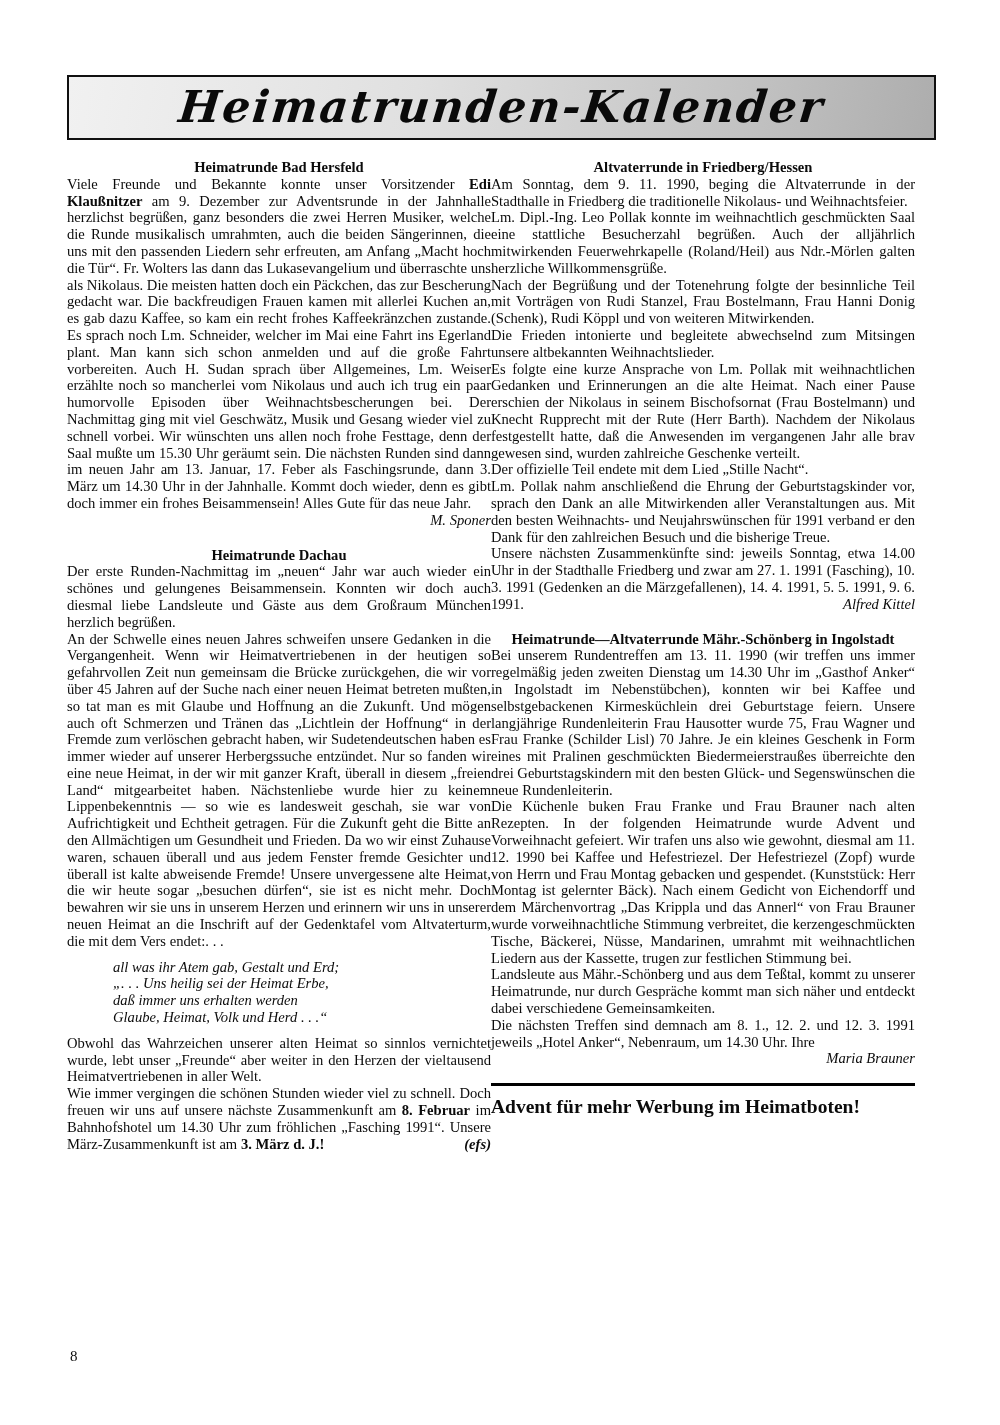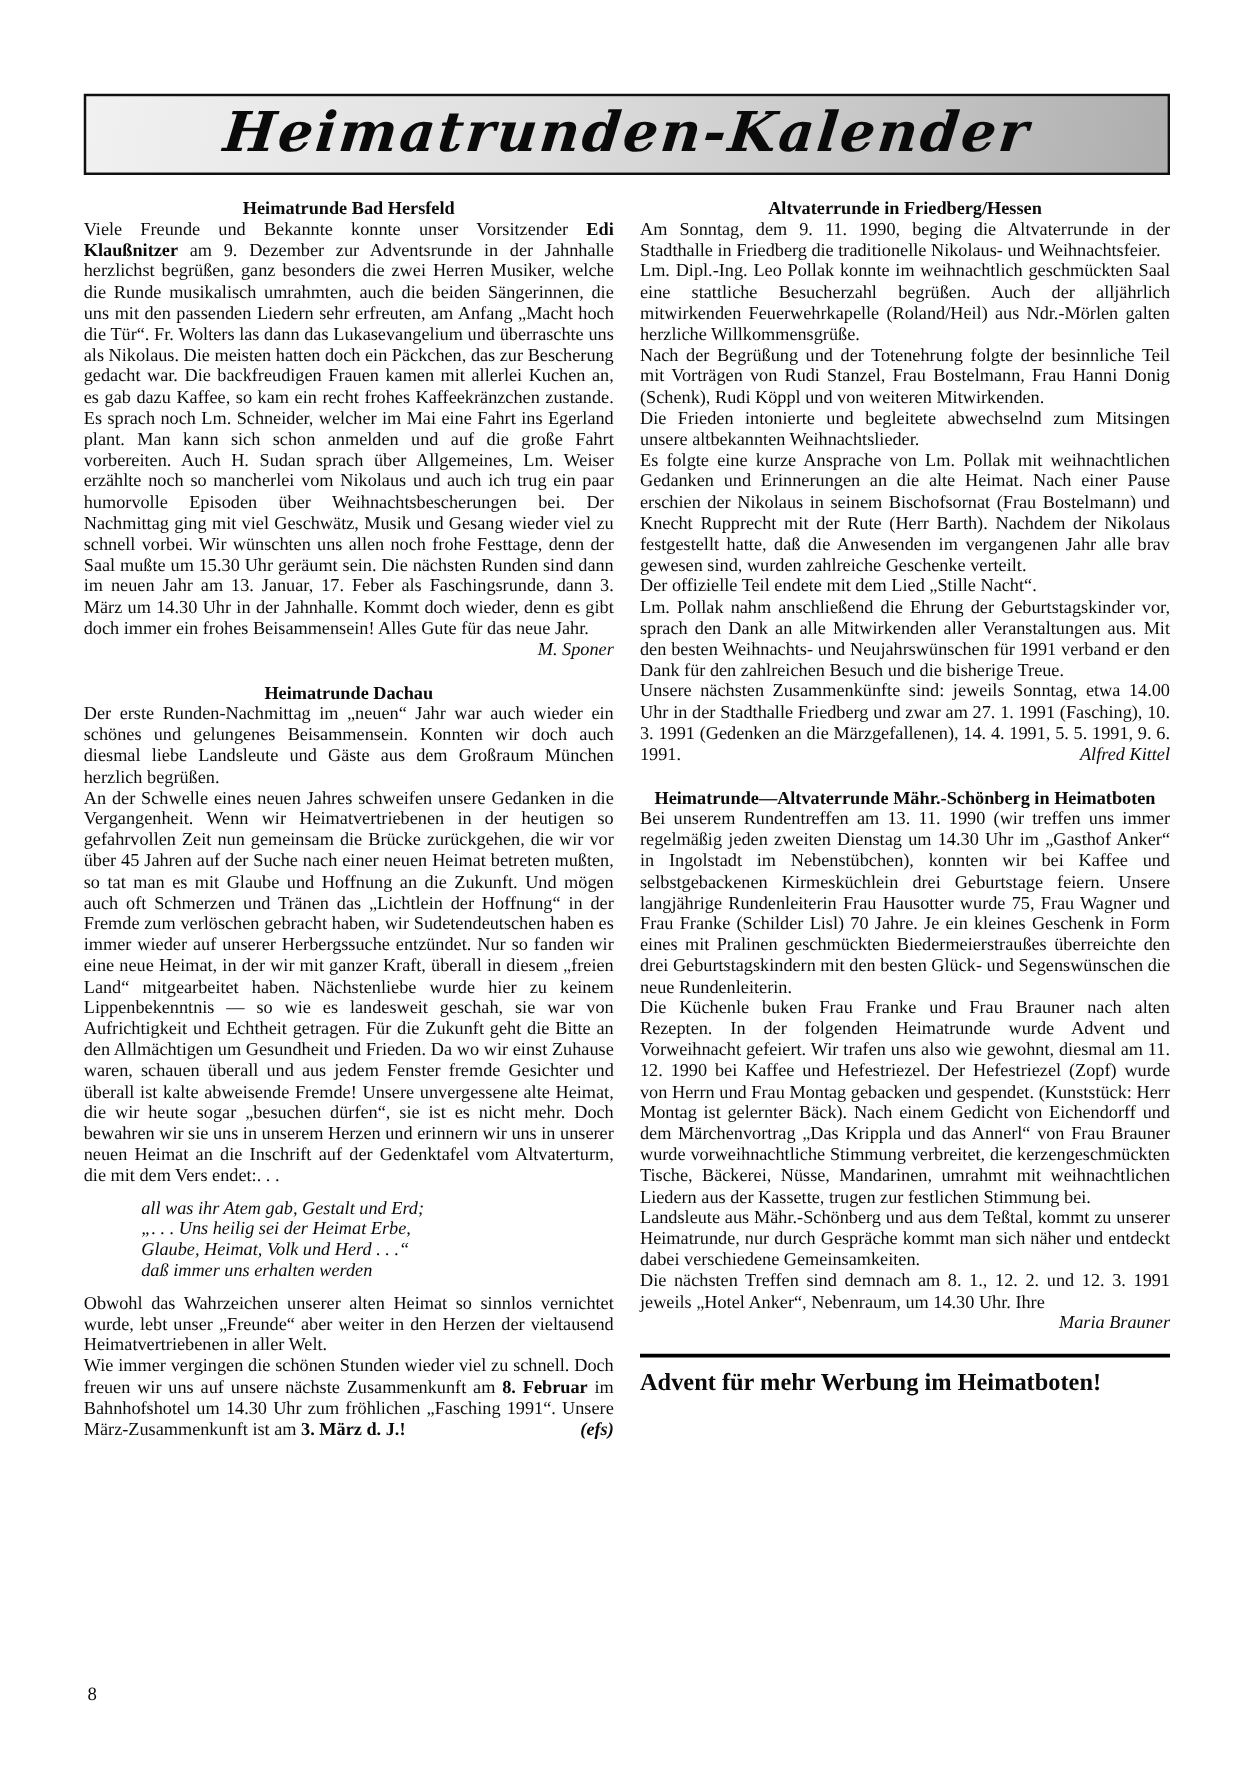--- a/index.html
+++ b/index.html
@@ -16,21 +16,21 @@
     background: linear-gradient(100deg, #f1f1f1 0%, #e0e0e0 40%, #c2c2c2 78%, #adadad 100%);
     display: flex; align-items: center; justify-content: center;
   }
   .masthead-title {
     font-family: "DejaVu Serif", serif; font-style: italic; font-weight: 700;
     font-size: 44px; letter-spacing: 2px; transform: skewX(-6deg);
     color: #0a0a0a; white-space: nowrap;
   }
   .columns {
     position: absolute; left: 67px; top: 159px; width: 869px;
-    display: flex; gap: 21px; align-items: flex-start;
+    display: flex; align-items: flex-start;
   }
   .col { width: 424px; }
   .article { clear: both; }
   .article + .article { margin-top: 18px; }
   .heading { text-align: center; font-weight: bold; }
   .para { text-align: justify; hyphens: auto; }
   .para .b { font-weight: bold; }
   .sig { float: right; font-style: italic; padding-left: 12px; }
   .sig.bold { font-weight: bold; }
   .para::after { content: ""; display: block; clear: both; }
@@ -54,41 +54,41 @@
           <div class="heading">Heimatrunde Bad Hersfeld</div>
           <p class="para"><span>Viele Freunde und Bekannte konnte unser Vorsitzender </span><span class="b">Edi Klaußnitzer</span><span> am 9. Dezember zur Adventsrunde in der Jahnhalle herzlichst begrüßen, ganz besonders die zwei Herren Musiker, welche die Runde musikalisch umrahmten, auch die beiden Sängerinnen, die uns mit den passenden Liedern sehr erfreuten, am Anfang „Macht hoch die Tür“. Fr. Wolters las dann das Lukasevangelium und überraschte uns als Nikolaus. Die meisten hatten doch ein Päckchen, das zur Bescherung gedacht war. Die backfreudigen Frauen kamen mit allerlei Kuchen an, es gab dazu Kaffee, so kam ein recht frohes Kaffeekränzchen zustande. Es sprach noch Lm. Schneider, welcher im Mai eine Fahrt ins Egerland plant. Man kann sich schon anmelden und auf die große Fahrt vorbereiten. Auch H. Sudan sprach über Allgemeines, Lm. Weiser erzählte noch so mancherlei vom Nikolaus und auch ich trug ein paar humorvolle Episoden über Weihnachtsbescherungen bei. Der Nachmittag ging mit viel Geschwätz, Musik und Gesang wieder viel zu schnell vorbei. Wir wünschten uns allen noch frohe Festtage, denn der Saal mußte um 15.30 Uhr geräumt sein. Die nächsten Runden sind dann im neuen Jahr am 13. Januar, 17. Feber als Faschingsrunde, dann 3. März um 14.30 Uhr in der Jahnhalle. Kommt doch wieder, denn es gibt doch immer ein frohes Beisammensein! Alles Gute für das neue Jahr.</span><span class="sig">M. Sponer</span></p>
         </div>
         <div class="article">
           <div class="heading">Heimatrunde Dachau</div>
           <p class="para"><span>Der erste Runden-Nachmittag im „neuen“ Jahr war auch wieder ein schönes und gelungenes Beisammensein. Konnten wir doch auch diesmal liebe Landsleute und Gäste aus dem Großraum München herzlich begrüßen.</span></p>
           <p class="para"><span>An der Schwelle eines neuen Jahres schweifen unsere Gedanken in die Vergangenheit. Wenn wir Heimatvertriebenen in der heutigen so gefahrvollen Zeit nun gemeinsam die Brücke zurückgehen, die wir vor über 45 Jahren auf der Suche nach einer neuen Heimat betreten mußten, so tat man es mit Glaube und Hoffnung an die Zukunft. Und mögen auch oft Schmerzen und Tränen das „Lichtlein der Hoffnung“ in der Fremde zum verlöschen gebracht haben, wir Sudetendeutschen haben es immer wieder auf unserer Herbergssuche entzündet. Nur so fanden wir eine neue Heimat, in der wir mit ganzer Kraft, überall in diesem „freien Land“ mitgearbeitet haben. Nächstenliebe wurde hier zu keinem Lippenbekenntnis — so wie es landesweit geschah, sie war von Aufrichtigkeit und Echtheit getragen. Für die Zukunft geht die Bitte an den Allmächtigen um Gesundheit und Frieden. Da wo wir einst Zuhause waren, schauen überall und aus jedem Fenster fremde Gesichter und überall ist kalte abweisende Fremde! Unsere unvergessene alte Heimat, die wir heute sogar „besuchen dürfen“, sie ist es nicht mehr. Doch bewahren wir sie uns in unserem Herzen und erinnern wir uns in unserer neuen Heimat an die Inschrift auf der Gedenktafel vom Altvaterturm, die mit dem Vers endet:. . .</span></p>
           <div class="poem">
             <div class="poem-line">all was ihr Atem gab, Gestalt und Erd;</div>
             <div class="poem-line">„. . . Uns heilig sei der Heimat Erbe,</div>
+            <div class="poem-line">daß immer uns erhalten werden</div>
             <div class="poem-line">Glaube, Heimat, Volk und Herd . . .“</div>
-            <div class="poem-line">daß immer uns erhalten werden</div>
           </div>
           <p class="para"><span>Obwohl das Wahrzeichen unserer alten Heimat so sinnlos vernichtet wurde, lebt unser „Freunde“ aber weiter in den Herzen der vieltausend Heimatvertriebenen in aller Welt.</span></p>
           <p class="para"><span>Wie immer vergingen die schönen Stunden wieder viel zu schnell. Doch freuen wir uns auf unsere nächste Zusammenkunft am </span><span class="b">8. Februar</span><span> im Bahnhofshotel um 14.30 Uhr zum fröhlichen „Fasching 1991“. Unsere März-Zusammenkunft ist am </span><span class="b">3. März d. J.!</span><span class="sig bold">(efs)</span></p>
         </div>
       </div>
     <div class="col">
         <div class="article">
           <div class="heading">Altvaterrunde in Friedberg/Hessen</div>
           <p class="para"><span>Am Sonntag, dem 9. 11. 1990, beging die Altvaterrunde in der Stadthalle in Friedberg die traditionelle Nikolaus- und Weihnachtsfeier.</span></p>
           <p class="para"><span>Lm. Dipl.-Ing. Leo Pollak konnte im weihnachtlich geschmückten Saal eine stattliche Besucherzahl begrüßen. Auch der alljährlich mitwirkenden Feuerwehrkapelle (Roland/Heil) aus Ndr.-Mörlen galten herzliche Willkommensgrüße.</span></p>
           <p class="para"><span>Nach der Begrüßung und der Totenehrung folgte der besinnliche Teil mit Vorträgen von Rudi Stanzel, Frau Bostelmann, Frau Hanni Donig (Schenk), Rudi Köppl und von weiteren Mitwirkenden.</span></p>
           <p class="para"><span>Die Frieden intonierte und begleitete abwechselnd zum Mitsingen unsere altbekannten Weihnachtslieder.</span></p>
           <p class="para"><span>Es folgte eine kurze Ansprache von Lm. Pollak mit weihnachtlichen Gedanken und Erinnerungen an die alte Heimat. Nach einer Pause erschien der Nikolaus in seinem Bischofsornat (Frau Bostelmann) und Knecht Rupprecht mit der Rute (Herr Barth). Nachdem der Nikolaus festgestellt hatte, daß die Anwesenden im vergangenen Jahr alle brav gewesen sind, wurden zahlreiche Geschenke verteilt.</span></p>
           <p class="para"><span>Der offizielle Teil endete mit dem Lied „Stille Nacht“.</span></p>
           <p class="para"><span>Lm. Pollak nahm anschließend die Ehrung der Geburtstagskinder vor, sprach den Dank an alle Mitwirkenden aller Veranstaltungen aus. Mit den besten Weihnachts- und Neujahrswünschen für 1991 verband er den Dank für den zahlreichen Besuch und die bisherige Treue.</span></p>
           <p class="para"><span>Unsere nächsten Zusammenkünfte sind: jeweils Sonntag, etwa 14.00 Uhr in der Stadthalle Friedberg und zwar am 27. 1. 1991 (Fasching), 10. 3. 1991 (Gedenken an die Märzgefallenen), 14. 4. 1991, 5. 5. 1991, 9. 6. 1991.</span><span class="sig">Alfred Kittel</span></p>
         </div>
         <div class="article">
-          <div class="heading">Heimatrunde—Altvaterrunde Mähr.-Schönberg in Heimatboten</div>
+          <div class="heading">Heimatrunde—Altvaterrunde Mähr.-Schönberg in Ingolstadt</div>
           <p class="para"><span>Bei unserem Rundentreffen am 13. 11. 1990 (wir treffen uns immer regelmäßig jeden zweiten Dienstag um 14.30 Uhr im „Gasthof Anker“ in Ingolstadt im Nebenstübchen), konnten wir bei Kaffee und selbstgebackenen Kirmesküchlein drei Geburtstage feiern. Unsere langjährige Rundenleiterin Frau Hausotter wurde 75, Frau Wagner und Frau Franke (Schilder Lisl) 70 Jahre. Je ein kleines Geschenk in Form eines mit Pralinen geschmückten Biedermeierstraußes überreichte den drei Geburtstagskindern mit den besten Glück- und Segenswünschen die neue Rundenleiterin.</span></p>
           <p class="para"><span>Die Küchenle buken Frau Franke und Frau Brauner nach alten Rezepten. In der folgenden Heimatrunde wurde Advent und Vorweihnacht gefeiert. Wir trafen uns also wie gewohnt, diesmal am 11. 12. 1990 bei Kaffee und Hefestriezel. Der Hefestriezel (Zopf) wurde von Herrn und Frau Montag gebacken und gespendet. (Kunststück: Herr Montag ist gelernter Bäck). Nach einem Gedicht von Eichendorff und dem Märchenvortrag „Das Krippla und das Annerl“ von Frau Brauner wurde vorweihnachtliche Stimmung verbreitet, die kerzengeschmückten Tische, Bäckerei, Nüsse, Mandarinen, umrahmt mit weihnachtlichen Liedern aus der Kassette, trugen zur festlichen Stimmung bei.</span></p>
           <p class="para"><span>Landsleute aus Mähr.-Schönberg und aus dem Teßtal, kommt zu unserer Heimatrunde, nur durch Gespräche kommt man sich näher und entdeckt dabei verschiedene Gemeinsamkeiten.</span></p>
           <p class="para"><span>Die nächsten Treffen sind demnach am 8. 1., 12. 2. und 12. 3. 1991 jeweils „Hotel Anker“, Nebenraum, um 14.30 Uhr. Ihre</span><span class="sig">Maria Brauner</span></p>
         </div>
         <div class="promo">Advent für mehr Werbung im Heimatboten!</div>
       </div>
   </div>
   <div class="pagenum">8</div>
 </div>

